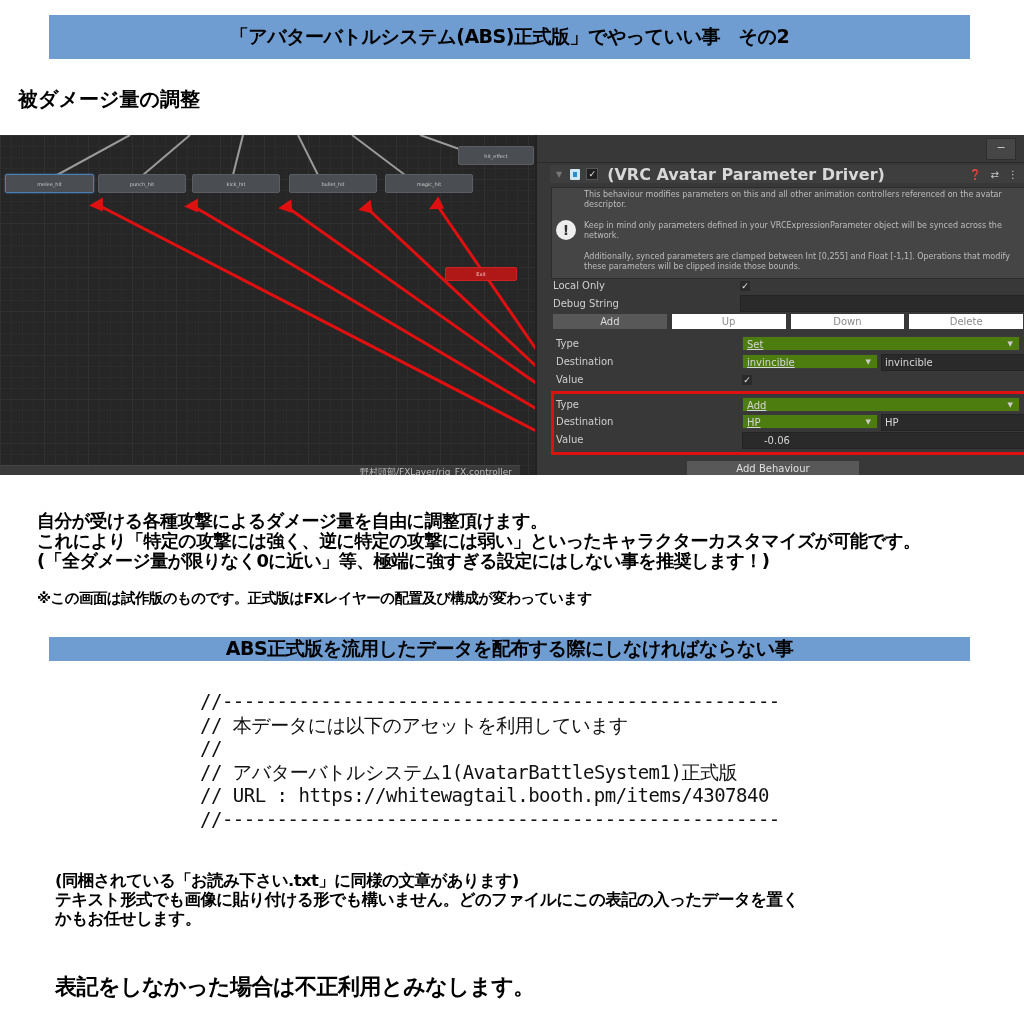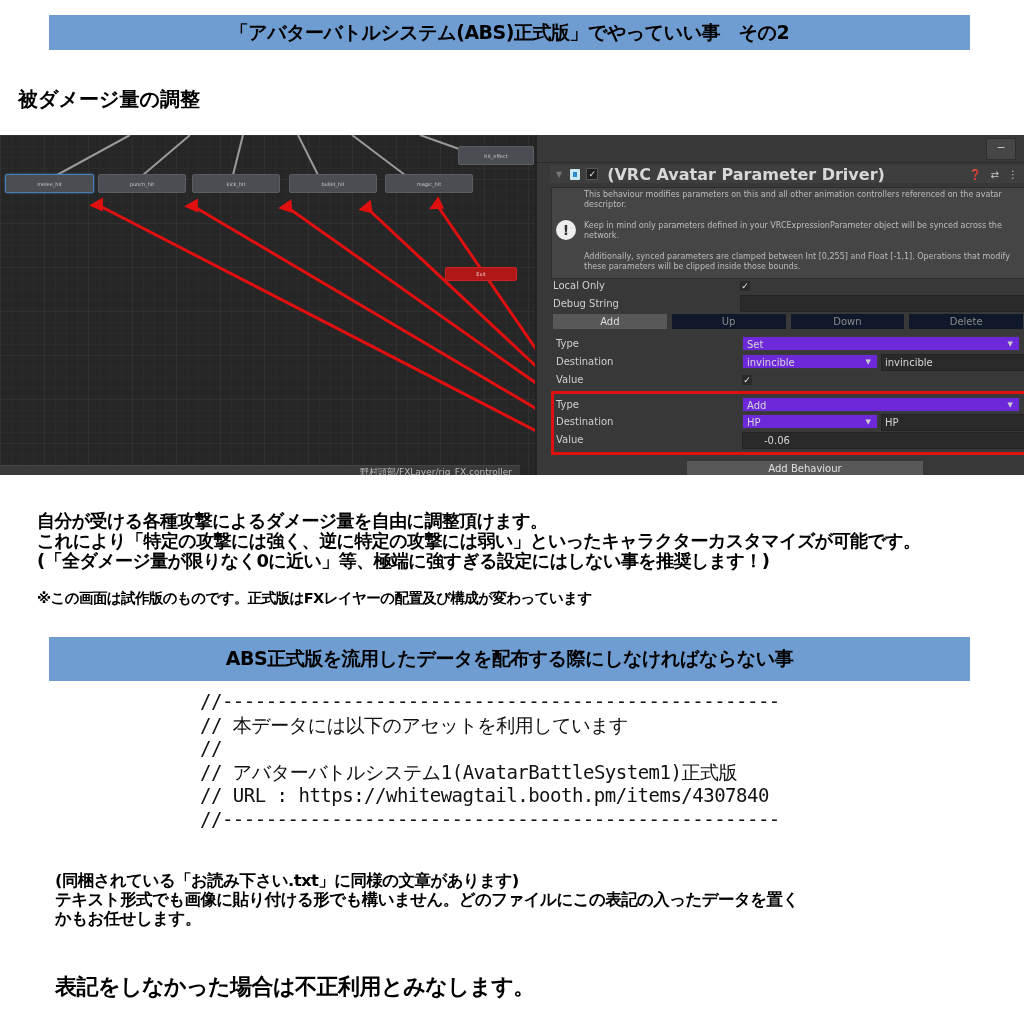--- a/index.html
+++ b/index.html
@@ -6,22 +6,22 @@
     body {
       width: 1024px; height: 1024px; position: relative; overflow: hidden;
       background: #ffffff; font-family: "DejaVu Sans", sans-serif; color: #000;
     }
     .banner {
       position: absolute; left: 49px; width: 921px;
       background: #6f9dd1; color: #000; font-weight: bold;
       display: flex; align-items: center; justify-content: center;
       font-size: 19px; letter-spacing: -0.5px;
     }
-    #banner1 { top: 15px; height: 35px; }
-    #banner2 { top: 637px; height: 44px; }
+    #banner1 { top: 15px; height: 44px; }
+    #banner2 { top: 637px; height: 24px; }
     .section-title {
       position: absolute; left: 18px; top: 86px; font-size: 20px; font-weight: bold;
     }
     
     .shot {
       position: absolute; left: 0; top: 135px; width: 1024px; height: 340px;
       background: #282828; overflow: hidden;
     }
     .graph {
       position: absolute; left: 0; top: 0; width: 535px; height: 340px;
@@ -74,29 +74,29 @@
       background: #454545; border: 1px solid #2c2c2c; font-size: 8px; color: #bdbdbd; line-height: 10px;
     }
     .helpbox .warn-ic {
       position: absolute; left: 4px; top: 32px; width: 20px; height: 20px; border-radius: 50%;
       background: #eee; color: #333; font-weight: bold; font-size: 14px; text-align: center; line-height: 20px;
     }
     .helpbox p { position: absolute; left: 32px; margin: 0; width: 434px; }
     .row { position: absolute; left: 16px; height: 16px; line-height: 16px; font-size: 10px; color: #cfcfcf; }
     .val { position: absolute; height: 15px; line-height: 15px; font-size: 10px; color: #d6d6d6; }
     .field-dark { background: #2a2a2a; border: 1px solid #232323; }
-    .field-drop { background: #6d28d9; border: 1px solid #3b3b3b; padding-left: 4px; box-sizing: border-box; }
+    .field-drop { background: #4d7c0f; border: 1px solid #3b3b3b; padding-left: 4px; box-sizing: border-box; text-decoration: underline; }
     .field-drop .dd { position: absolute; right: 6px; top: 0; font-size: 7px; color: #ccc; }
     .small-chk { position: absolute; width: 10px; height: 10px; background: #2a2a2a; color: #e8e8e8; font-size: 9px; line-height: 10px; text-align: center; }
     .btnbar { position: absolute; left: 16px; top: 179px; width: 470px; height: 15px; display: flex; gap: 5px; }
-    .btnbar div { flex: 1; background: #0f172a; color: #8a8a8a; font-size: 10px; text-align: center; line-height: 15px; }
+    .btnbar div { flex: 1; background: #ffffff; color: #8a8a8a; font-size: 10px; text-align: center; line-height: 15px; }
     .btnbar div.on { background: #585858; color: #dcdcdc; }
     .redbox { position: absolute; left: 14px; top: 256px; width: 470px; height: 58px; border: 3px solid #e01010; }
     .addbeh {
-      position: absolute; left: 150px; top: 326px; width: 236px; height: 16px;
+      position: absolute; left: 150px; top: 326px; width: 172px; height: 16px;
       background: #585858; color: #e0e0e0; font-size: 10px; text-align: center; line-height: 16px;
     }
     .body-text { position: absolute; left: 37px; font-size: 18px; line-height: 19px; letter-spacing: -0.6px; font-weight: bold; }
     .note { position: absolute; left: 37px; top: 589px; font-size: 14.5px; font-weight: bold; letter-spacing: -0.6px; }
     .code {
       position: absolute; left: 200px; top: 690px; font-family: "DejaVu Sans Mono", monospace;
       font-size: 19px; line-height: 23.5px; color: #111; white-space: pre; letter-spacing: -0.5px;
     }
     .instr { position: absolute; left: 55px; top: 871px; font-size: 16.5px; line-height: 19px; letter-spacing: -0.6px; font-weight: bold; }
     .warning-final { position: absolute; left: 55px; top: 972px; font-size: 22px; font-weight: bold; letter-spacing: -0.5px; }

